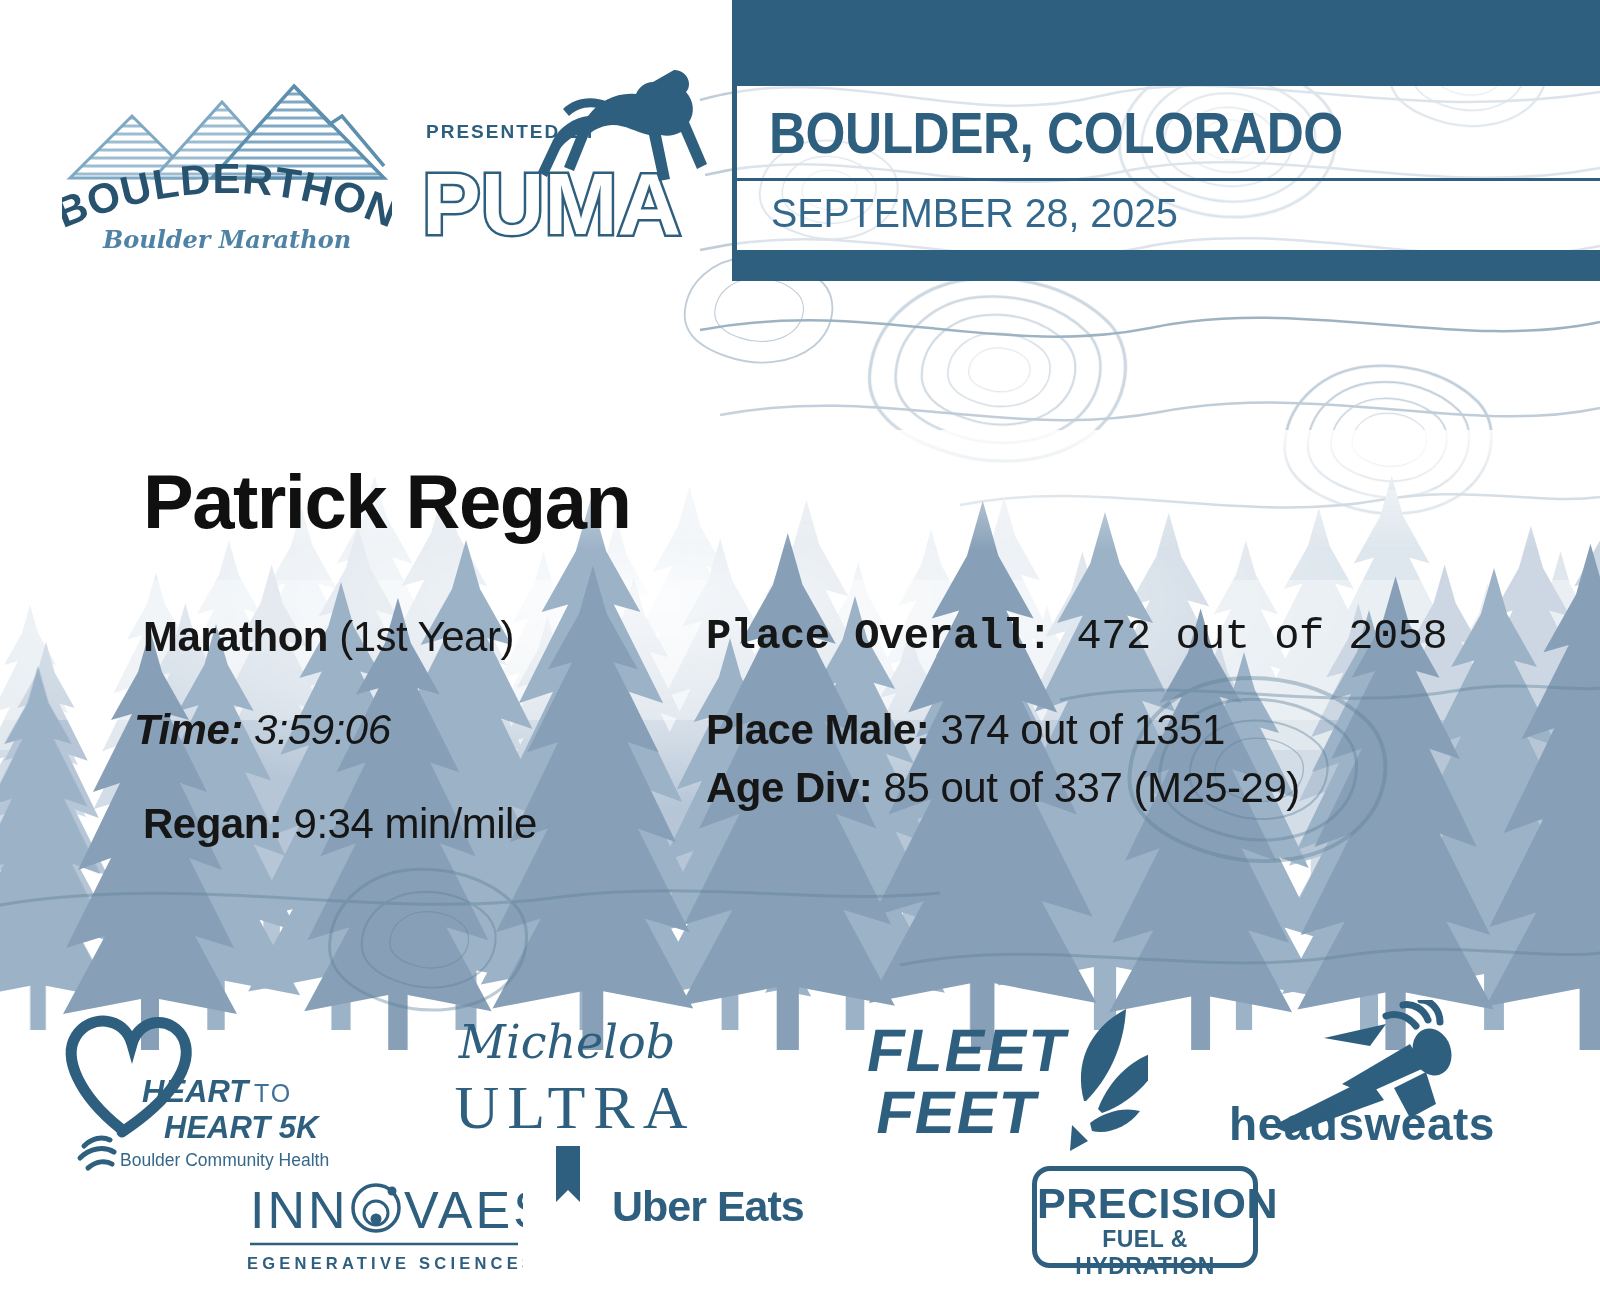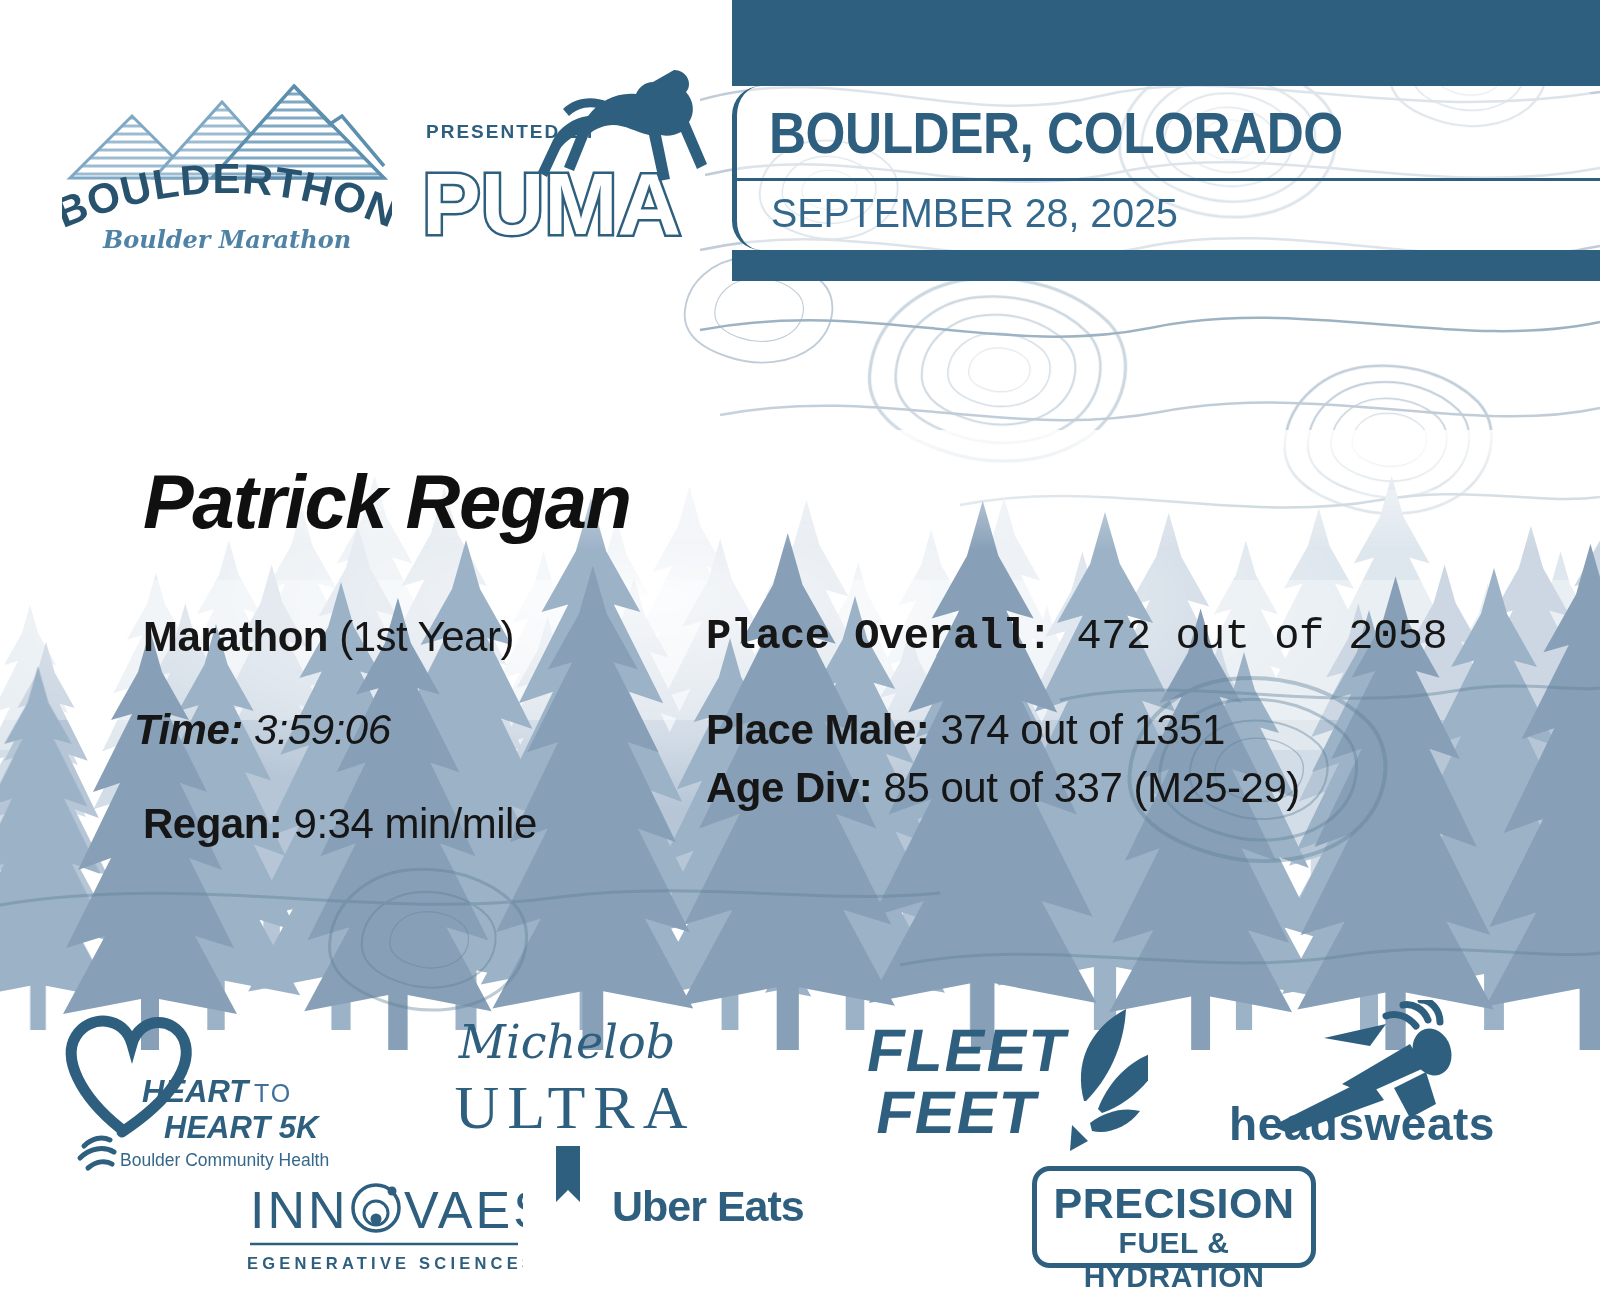--- a/index.html
+++ b/index.html
@@ -2,42 +2,42 @@
 <html><head>
 <meta charset="utf-8">
 <style>
   html,body{margin:0;padding:0;}
   body{width:1600px;height:1309px;position:relative;overflow:hidden;background:#ffffff;
        font-family:"Liberation Sans", sans-serif;}
   .abs{position:absolute;}
   
   #banner-top-bar{left:732px;top:0;width:868px;height:86px;background:#2e5f7e;}
   #banner-strip{left:732px;top:86px;width:868px;height:164px;border-left:5px solid #2e5f7e;
-                background:rgba(255,255,255,.45);box-sizing:border-box;border-radius:29px;}
+                background:rgba(255,255,255,.45);box-sizing:border-box;}
   #banner-location{position:absolute;left:32px;top:14px;font-size:57px;font-weight:700;
                    color:#2e5f7e;letter-spacing:-.5px;white-space:nowrap;
                    transform:scaleX(.9);transform-origin:left center;}
   #banner-divider{position:absolute;left:0;right:0;top:92px;border-top:3px solid #2e5f7e;}
   #banner-date{position:absolute;left:34px;top:104px;font-size:41px;font-weight:400;
                color:#33688c;letter-spacing:0;white-space:nowrap;
                transform:scaleX(.96);transform-origin:left center;}
   #banner-bottom-bar{left:732px;top:250px;width:868px;height:31px;background:#2e5f7e;}
   
   #runner-name{left:143px;top:458px;font-size:76px;font-weight:700;color:#101010;
-               letter-spacing:-1.5px;white-space:nowrap;font-style:italic;}
+               letter-spacing:-1.5px;white-space:nowrap;}
   .stat-row{position:absolute;font-size:42px;color:#161616;white-space:nowrap;letter-spacing:-.5px;margin-top:28px;}
   .stat-row .lbl{font-weight:700;}
   .stat-row .val{font-weight:400;}
   
   #uber-eats-text{left:612px;top:1182px;font-size:43px;font-weight:700;color:#2e5f7e;
                   letter-spacing:-1px;white-space:nowrap;}
-  #precision-box{left:1032px;top:1166px;width:284px;height:102px;border:5px solid #2e5f7e;
+  #precision-box{left:1032px;top:1166px;width:226px;height:102px;border:5px solid #2e5f7e;
                  border-radius:18px;box-sizing:border-box;text-align:center;background:#fff;}
   #precision-line1{font-size:43px;font-weight:700;color:#2e5f7e;letter-spacing:.5px;margin-top:8px;}
-  #precision-line2{font-size:30px;font-weight:700;color:#2e5f7e;letter-spacing:.5px;margin-top:-2px;}
+  #precision-line2{font-size:23px;font-weight:700;color:#2e5f7e;letter-spacing:.5px;margin-top:-2px;}
   svg text{font-family:"Liberation Sans", sans-serif;}
   .script-font{font-family:"DejaVu Serif", serif;font-style:italic;}
   .serif-font{font-family:"Liberation Serif", serif;}
 </style>
 </head>
 <body>
 
 <svg id="bg" class="abs" style="left:0;top:0;z-index:1;" width="1600" height="1309" viewBox="0 0 1600 1309">
   <defs>
     <path id="treeP" d="M30,0 L34,14 L43,30 L36,28 L49,54 L40,51 L54,80 L43,76 L58,106 L45,102 L59,128 L33,123 L33,140 L27,140 L27,123 L1,128 L15,102 L2,106 L17,76 L6,80 L20,51 L11,54 L24,28 L17,30 L26,14 Z"></path>

